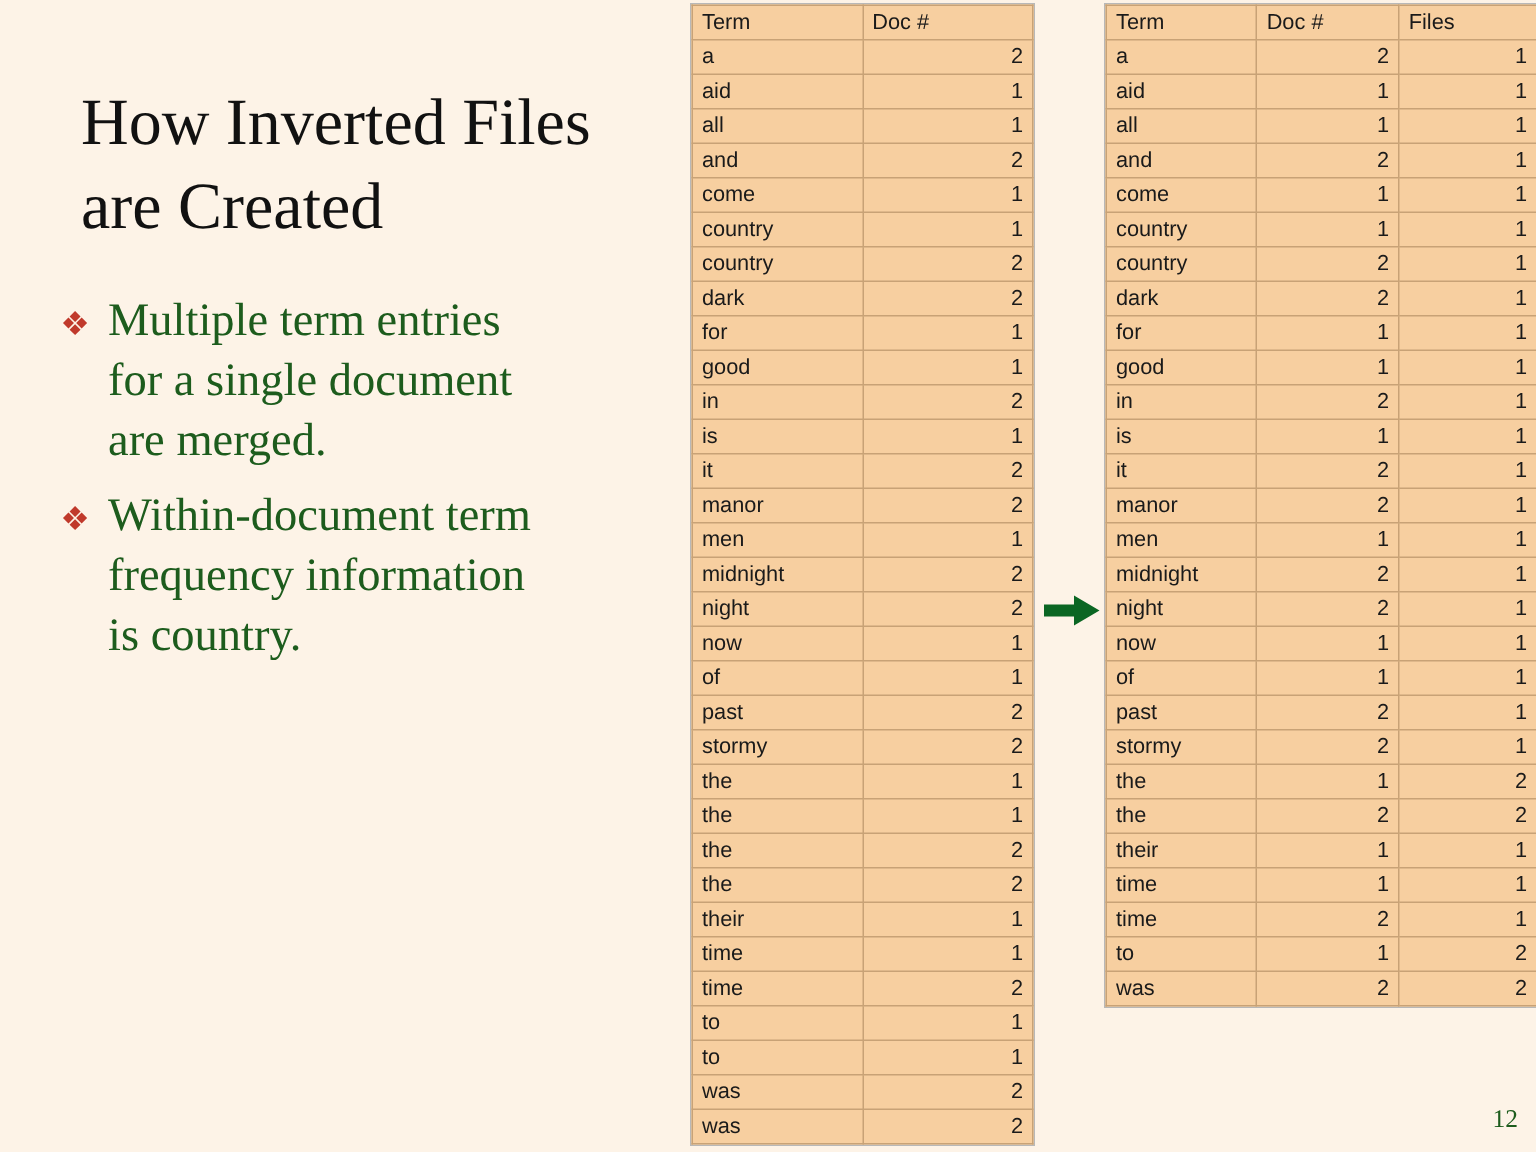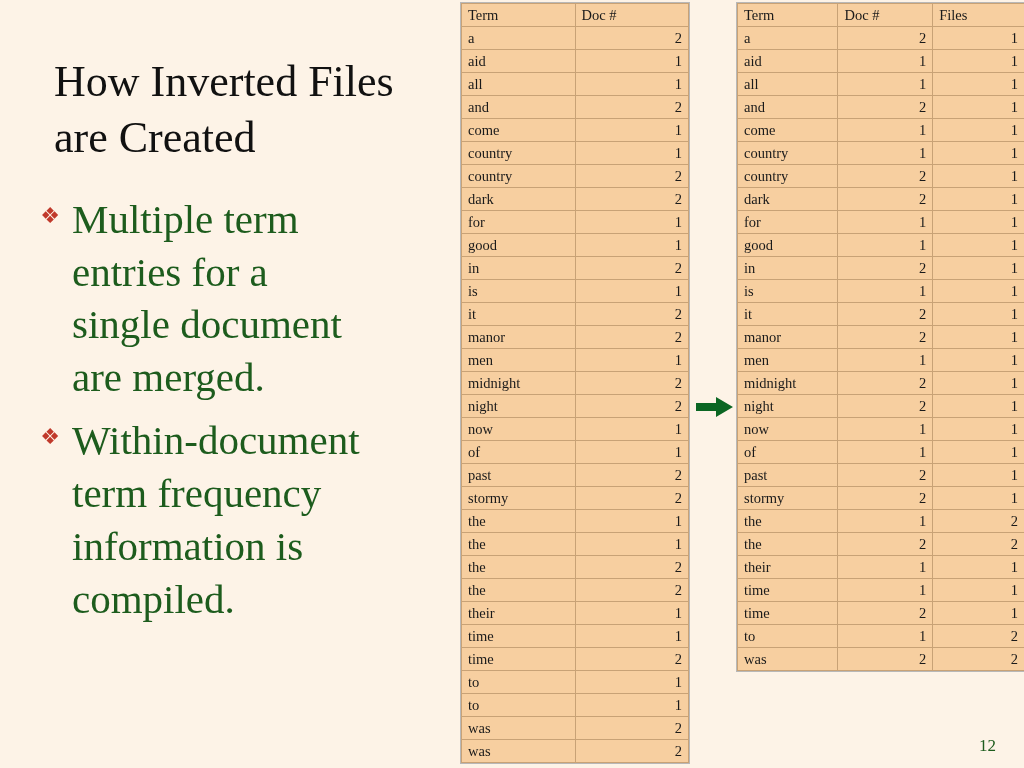--- a/index.html
+++ b/index.html
@@ -49,21 +49,21 @@
     font-size: 22px;
     line-height: 1;
     margin-top: 12px;
     margin-right: 12px;
     flex: 0 0 auto;
     width: 20px;
     text-align: center;
   }
   .bullet-text {
     font-family: "Liberation Serif", serif;
-    font-size: 41px;
+    font-size: 31px;
     line-height: 1.29;
     color: #1d5c1d;
     width: 300px;
   }
 
   
   .table-wrap {
     position: absolute;
     border: 1px solid #b8b8b8;
     background: #f7cfa0;
@@ -74,21 +74,21 @@
     width: 228px;
   }
   #table-two {
     left: 736px;
     top: 2px;
     width: 288px;
   }
   table.inv {
     border-collapse: collapse;
     width: 100%;
-    font-family: Liberation Serif, serif;
+    font-family: Liberation Sans, sans-serif;
     font-size: 14.5px;
     color: #1a1a1a;
     background: #f7cfa0;
   }
   table.inv th, table.inv td {
     border: 1px solid #c8a276;
     padding: 2px 6px 3px 6px;
     font-weight: normal;
     text-align: left;
     height: 17px;
@@ -111,21 +111,21 @@
     position: absolute;
     left: 696px;
     top: 396px;
     width: 38px;
     height: 22px;
   }
 
   
   .page-number {
     position: absolute;
-    right: 28px;
+    right: 12px;
     bottom: 12px;
     font-family: "Liberation Serif", serif;
     font-size: 17px;
     color: #1d5c1d;
   }
 </style>
 </head>
 <body>
 
 <div class="slide">
@@ -133,21 +133,21 @@
   <div class="left-col">
     <div class="slide-title">How Inverted Files are Created</div>
 
     <ul class="bullets">
       <li class="bullet">
         <span class="bullet-marker">❖</span>
         <span class="bullet-text">Multiple term entries for a single document are merged.</span>
       </li>
       <li class="bullet">
         <span class="bullet-marker">❖</span>
-        <span class="bullet-text">Within-document term frequency information is compiled.</span>
+        <span class="bullet-text">Within-document term frequency information is country.</span>
       </li>
     </ul>
   </div>
 
   <div class="table-wrap" id="table-one">
     <table class="inv">
       <colgroup>
           <col class="c-term">
           <col class="c-doc">
         </colgroup>

